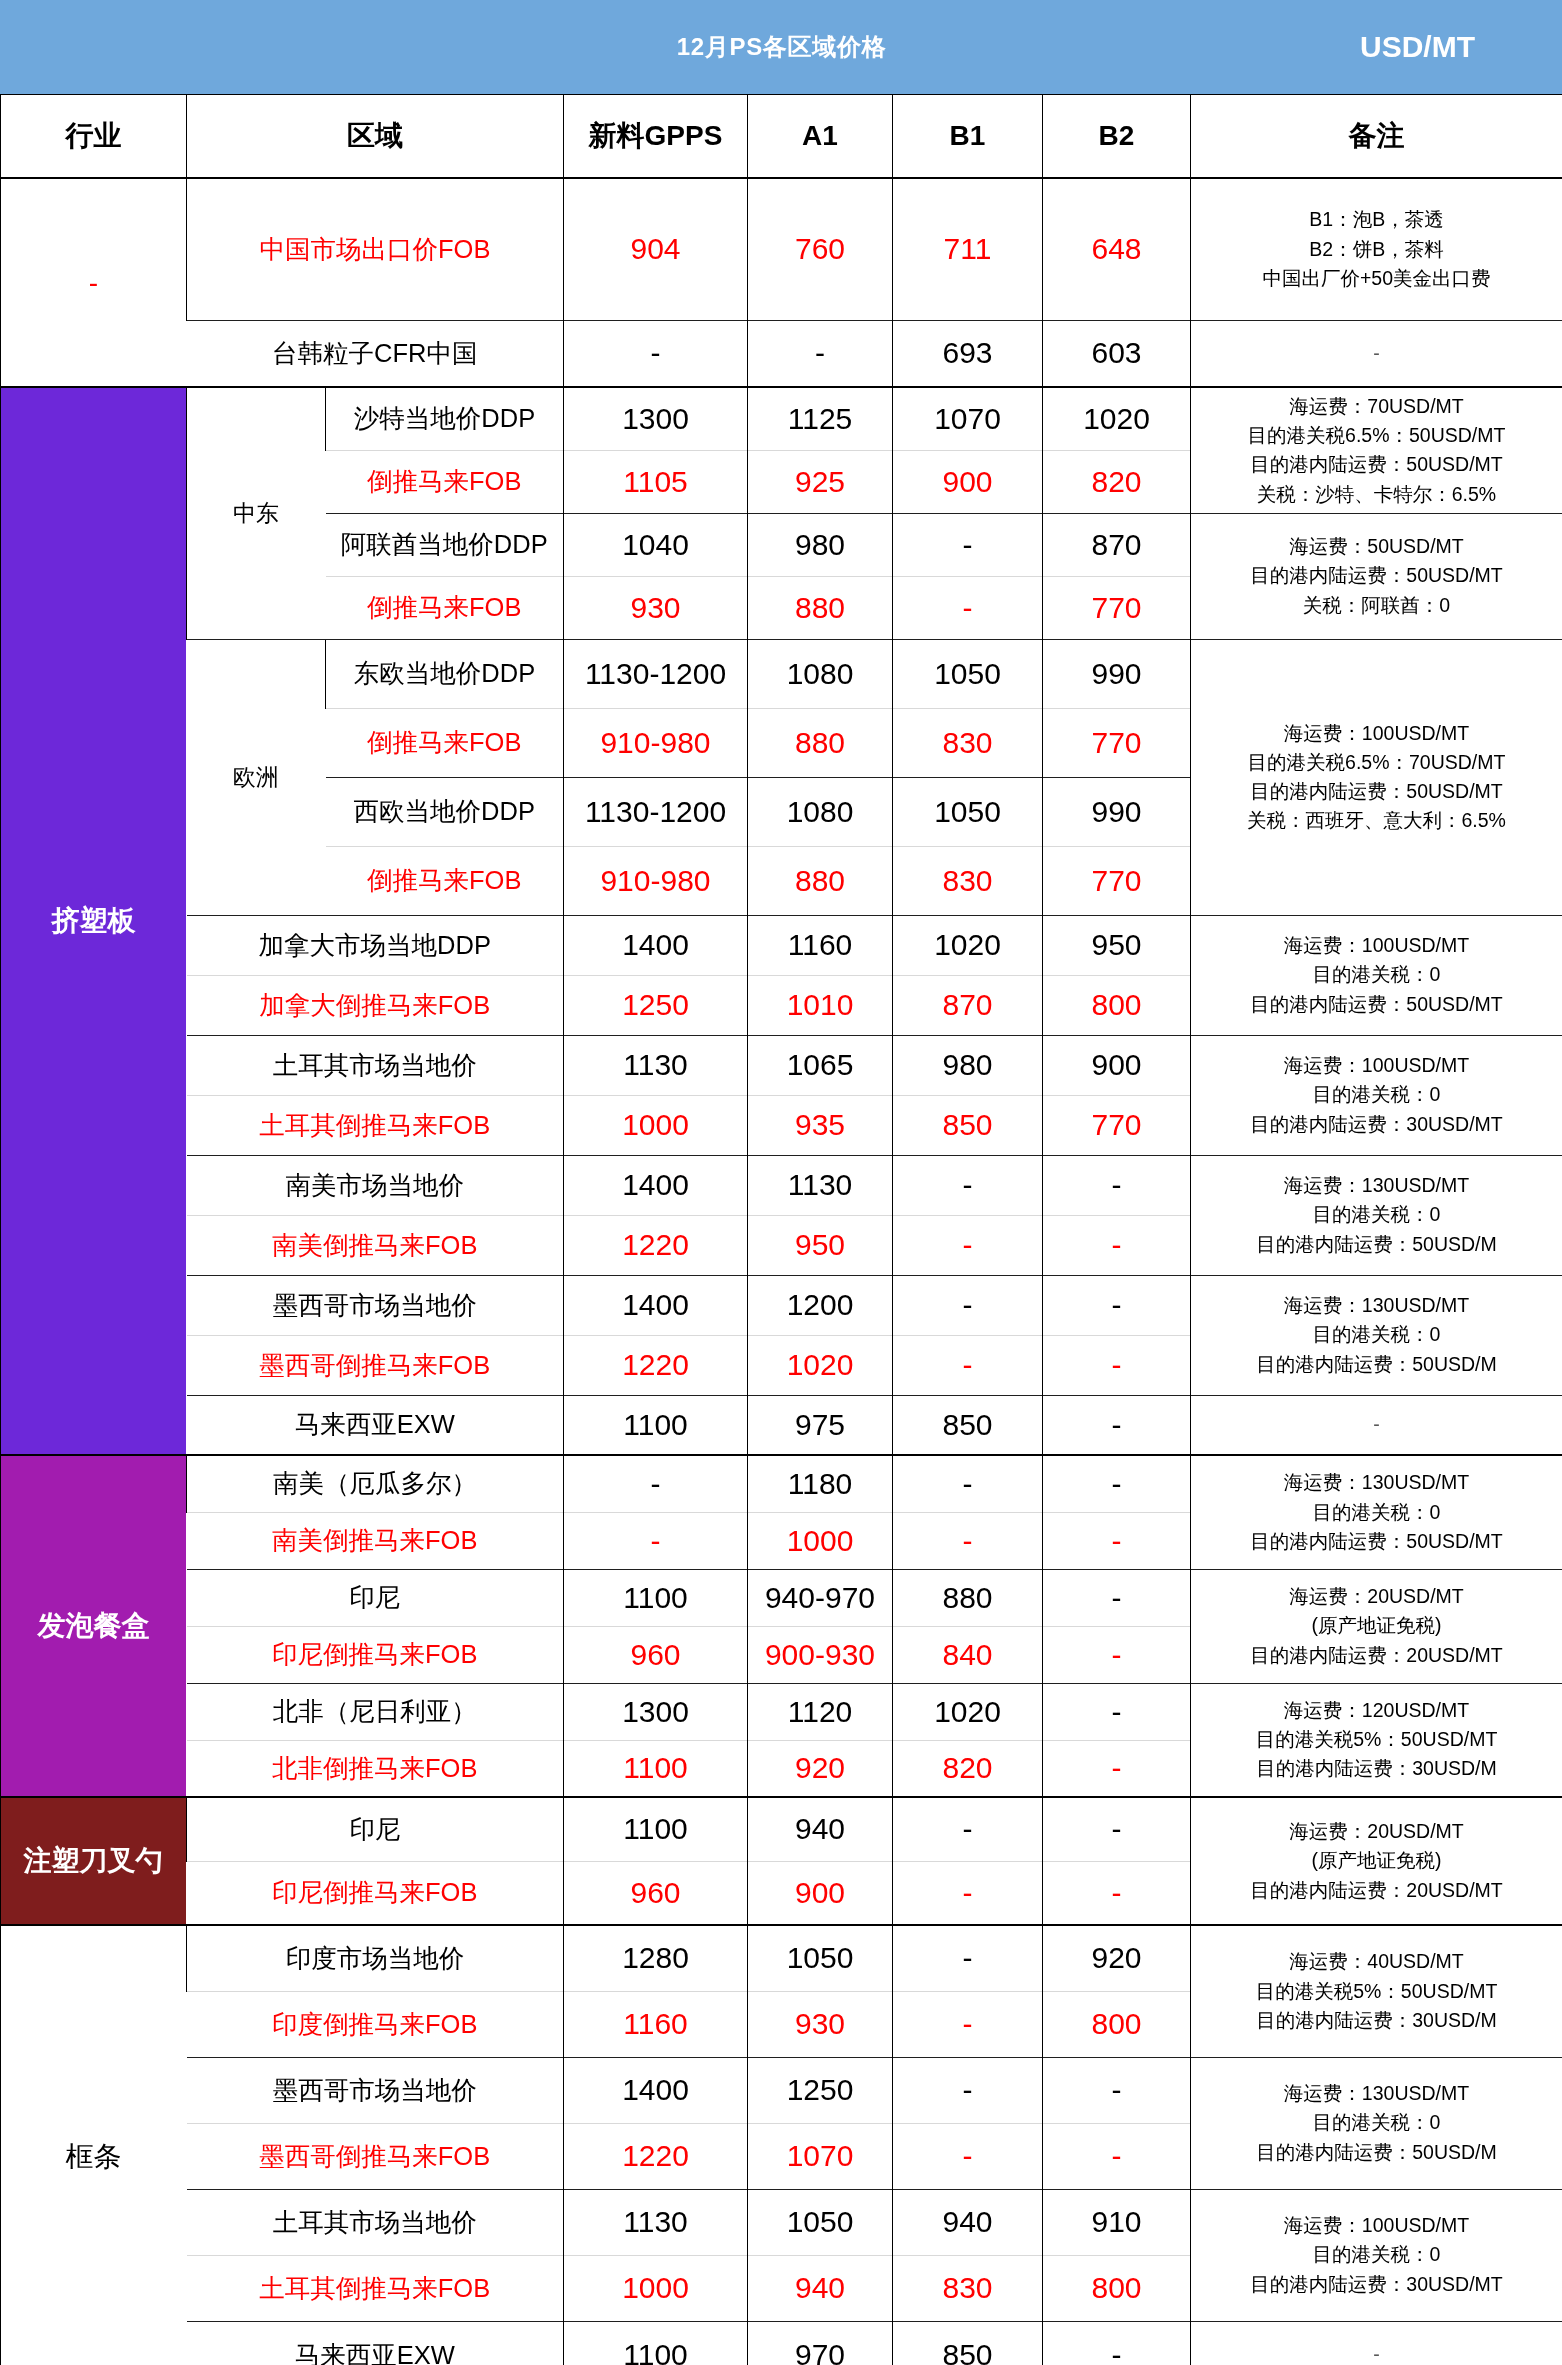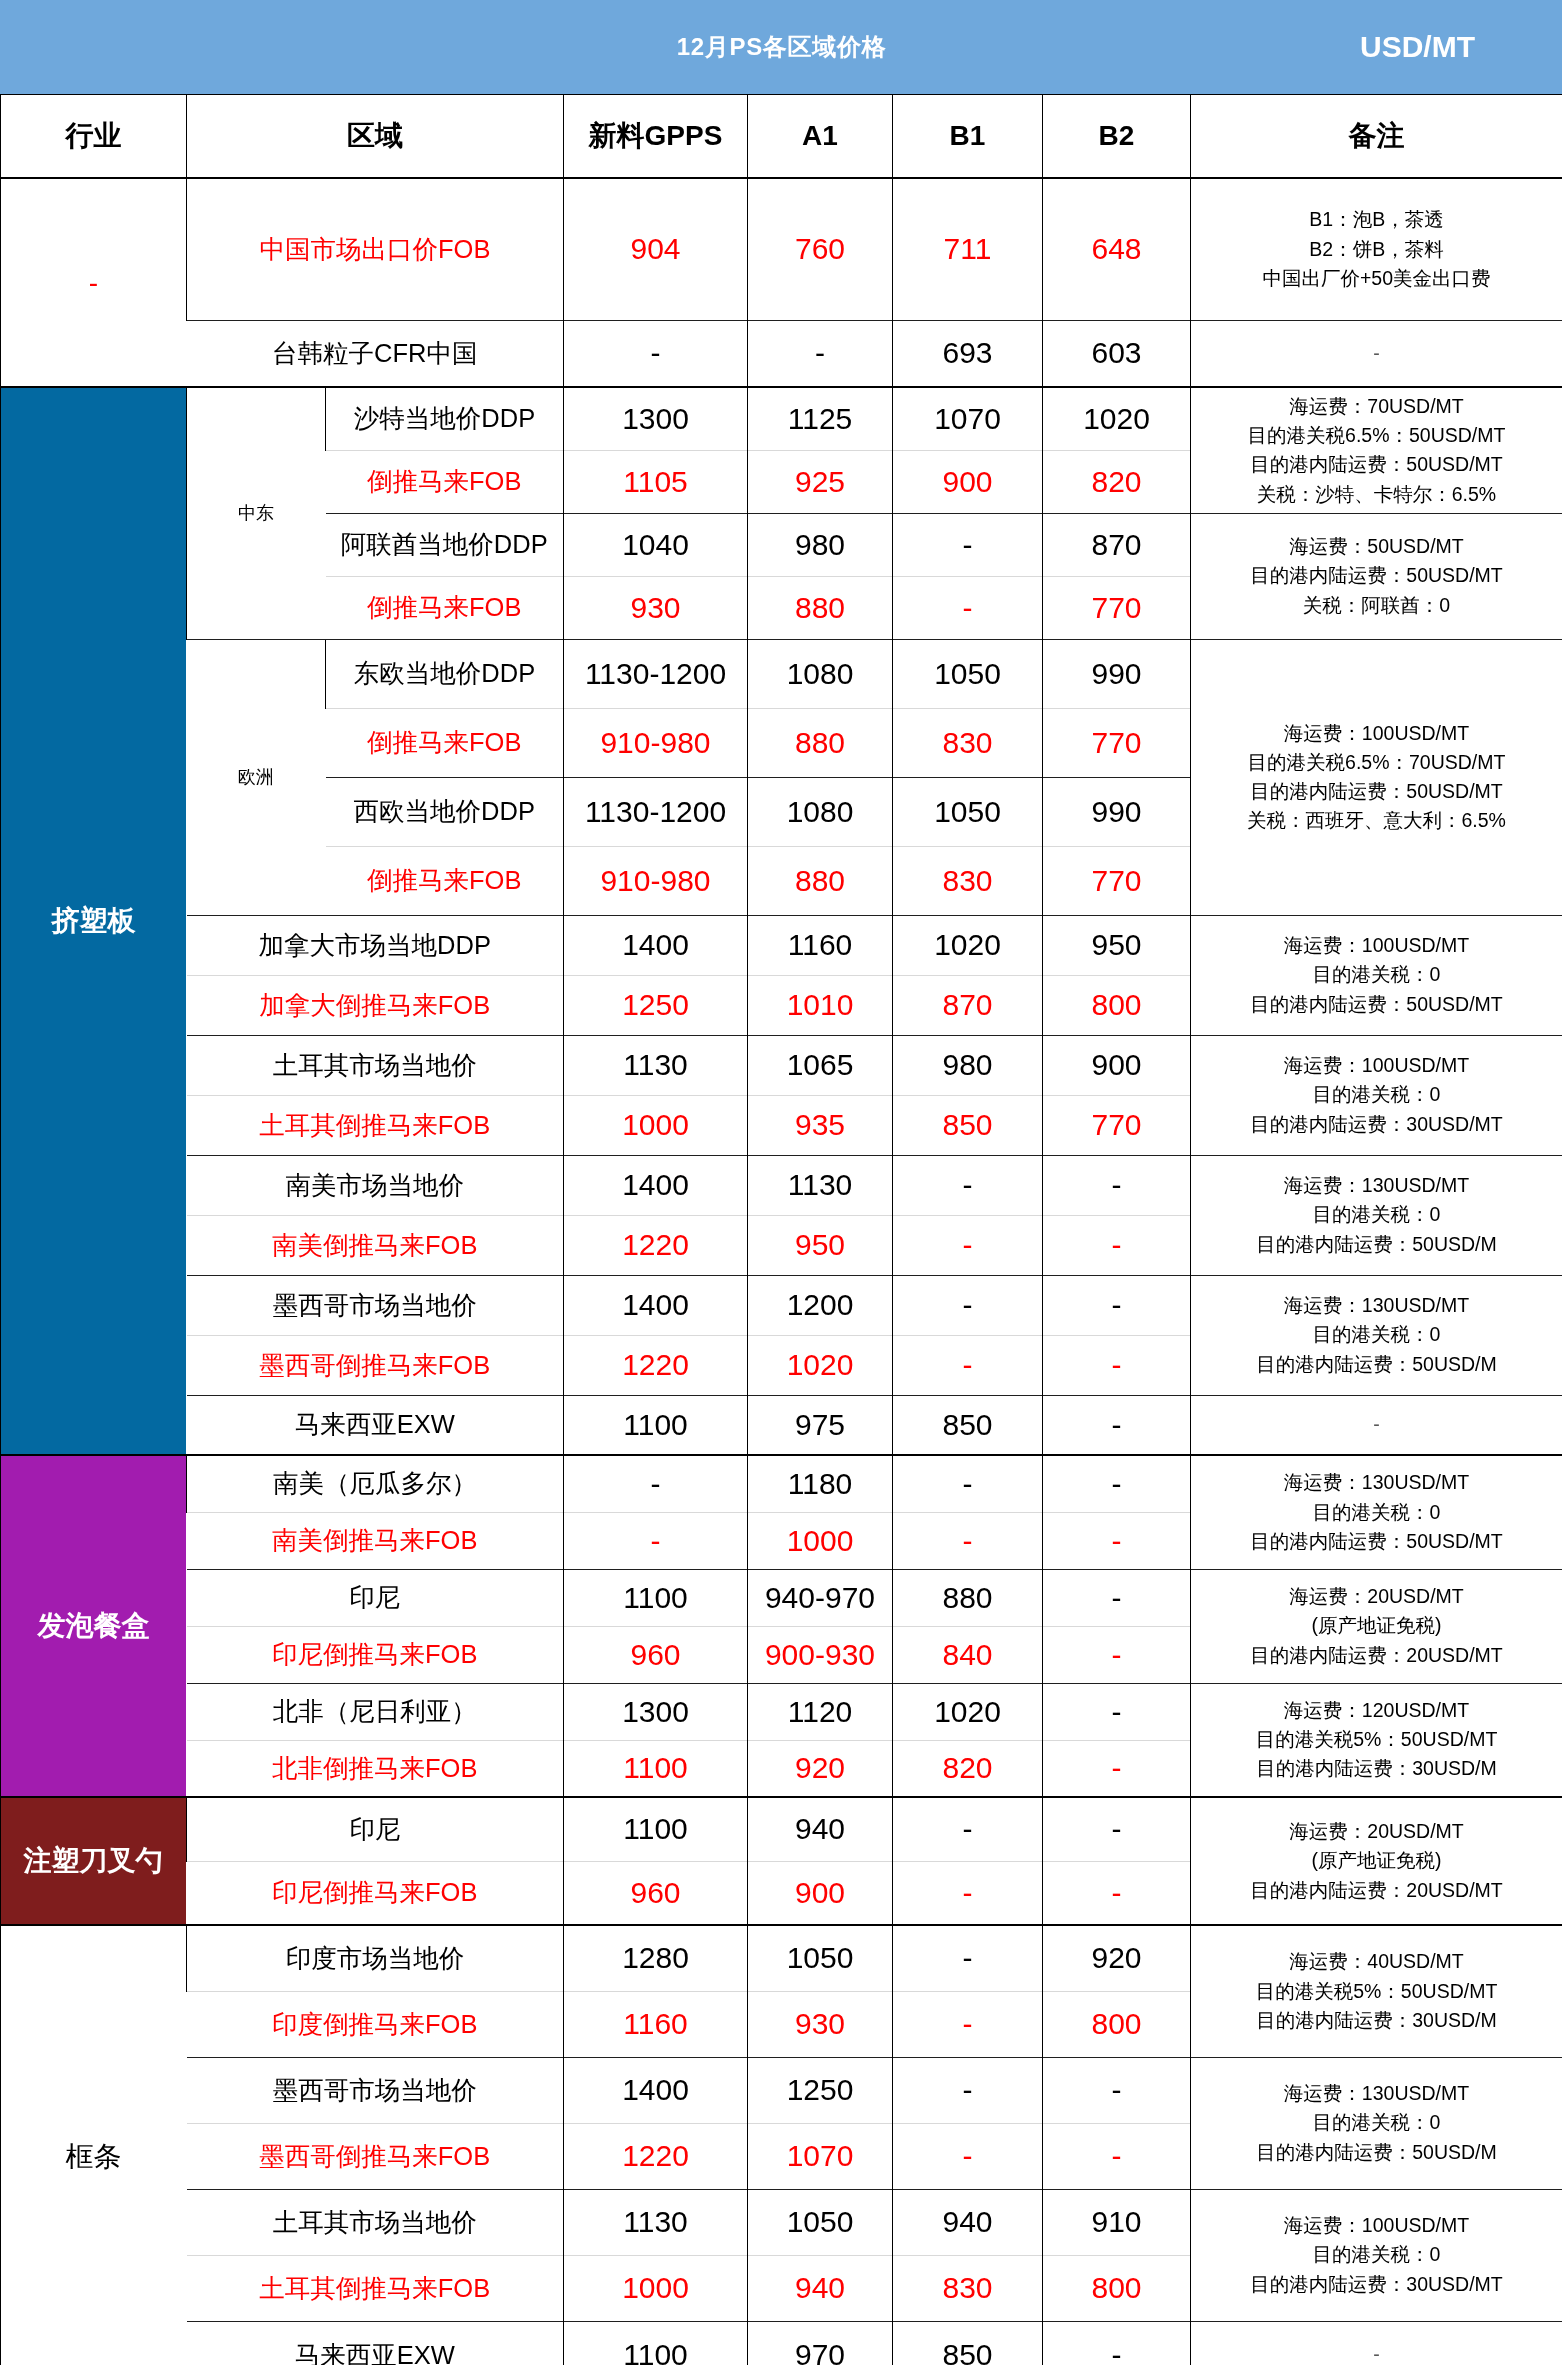--- a/index.html
+++ b/index.html
@@ -14,21 +14,21 @@
   table{border-collapse:collapse;table-layout:fixed;width:1563px;
     border:1.5px solid #000;border-bottom:3px solid #000;}
   td{border-left:0.7px solid #000;text-align:center;vertical-align:middle;
     padding:0 3px;overflow:hidden;}
   tr td:first-child{border-left:none;}
   thead td{height:82px;font-size:28px;font-weight:bold;background:#fff;margin-left:28px;}
   tr.sec > td{border-top:2.2px solid #000;}
   tr.grp > td{border-top:1.5px solid #1f1f1f;}
   tr.lt  > td{border-top:0.7px solid #d9d9d9;}
   td.ind{font-size:28px;}
-  td.sub{font-size:18px;}
+  td.sub{font-size:23px;}
   td.region{font-size:25.5px;}
   td.val{font-size:30px;}
   td.note{font-size:19.5px;line-height:1.5;white-space:pre-line;}
   td.note.dash{color:#595959;}
   .red{color:#ff0000;}
 </style>
 </head>
 <body>
 
 <div class="page">
@@ -72,21 +72,21 @@
         </tr>
         <tr class="grp" style="height: 67px;">
           <td class="region" colspan="2">台韩粒子CFR中国</td>
           <td class="val">-</td>
           <td class="val">-</td>
           <td class="val">693</td>
           <td class="val">603</td>
           <td class="note dash" rowspan="1">-</td>
         </tr>
         <tr class="sec" style="height: 63px;">
-          <td class="ind" rowspan="17" style="background: #0369a1; color: rgb(255, 255, 255); font-weight: bold; margin-top: 30px;">挤塑板</td>
+          <td class="ind" rowspan="17" style="background: #6d28d9; color: rgb(255, 255, 255); font-weight: bold; margin-top: 30px;">挤塑板</td>
           <td class="sub" rowspan="4">中东</td>
           <td class="region">沙特当地价DDP</td>
           <td class="val">1300</td>
           <td class="val">1125</td>
           <td class="val">1070</td>
           <td class="val">1020</td>
           <td class="note" rowspan="2">海运费：70USD/MT
 目的港关税6.5%：50USD/MT
 目的港内陆运费：50USD/MT
 关税：沙特、卡特尔：6.5%</td>

